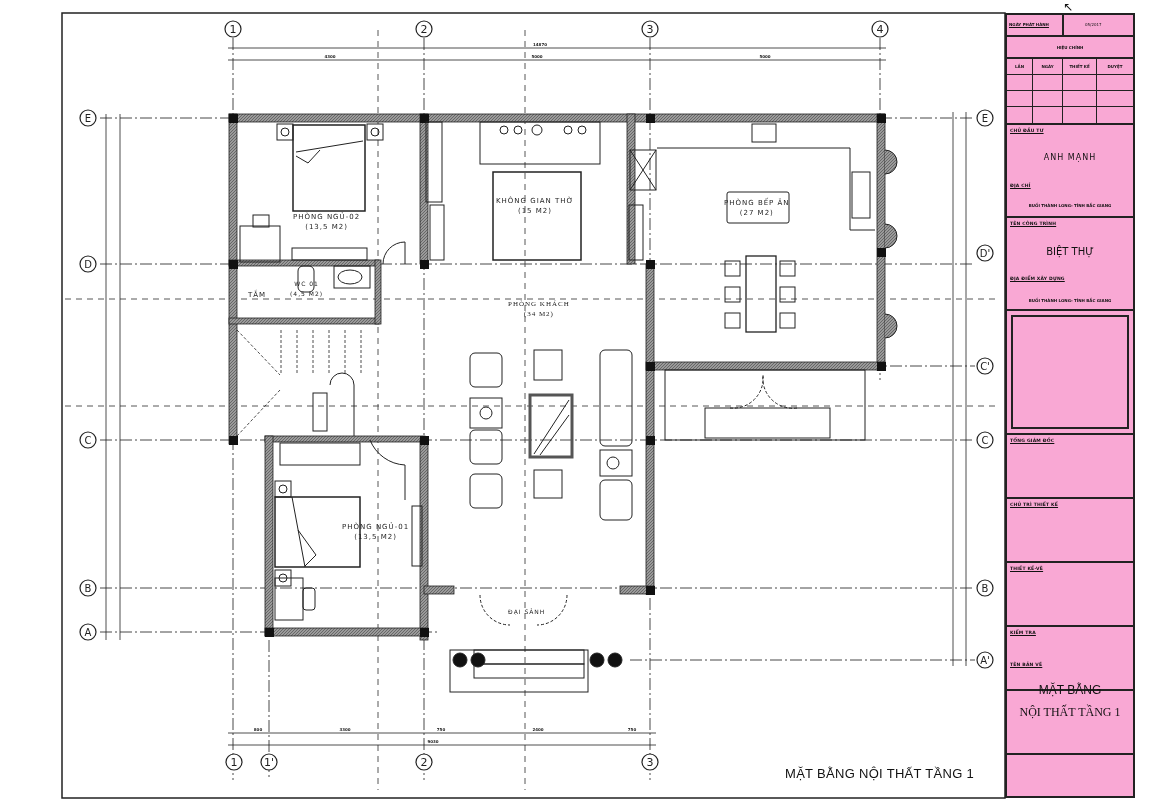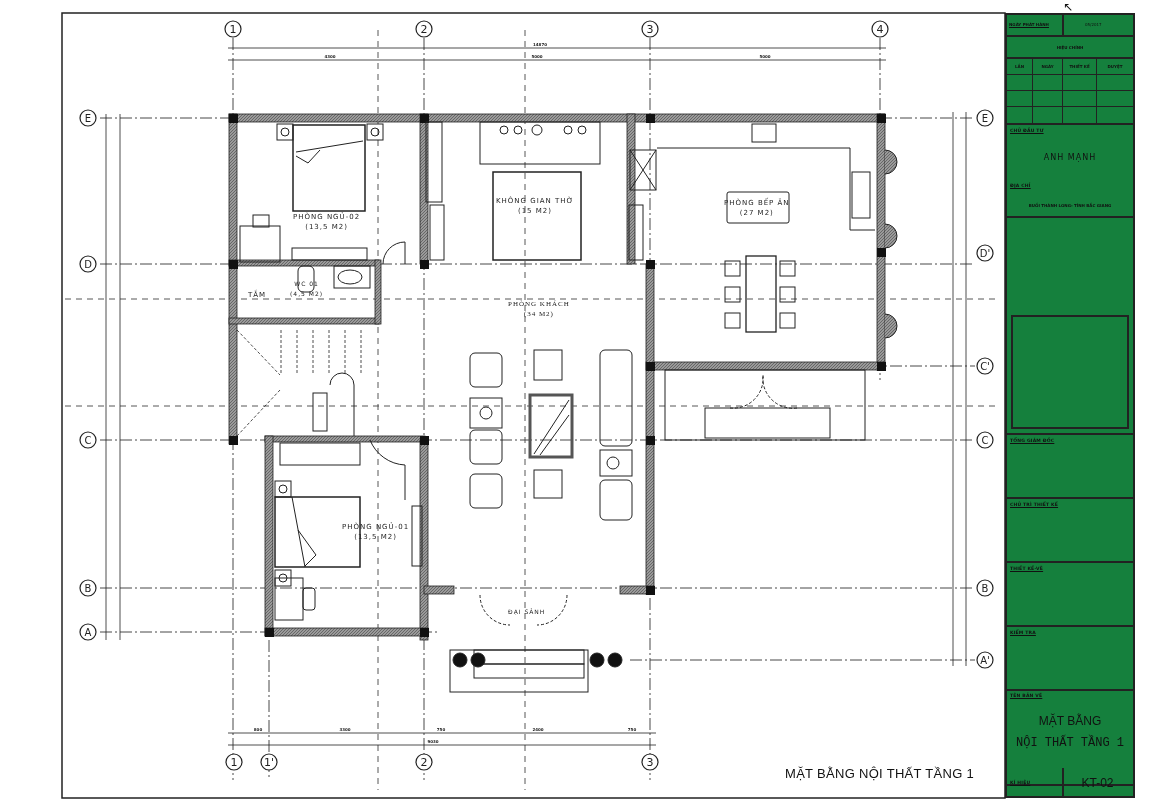--- a/index.html
+++ b/index.html
@@ -1,18 +1,18 @@
 <!DOCTYPE html>
 <html><head>
 <meta charset="utf-8">
 <style>
   html,body{margin:0;padding:0;background:#fff;}
   body{width:1152px;height:803px;position:relative;overflow:hidden;font-family:"DejaVu Sans",sans-serif;color:#111;}
   #canvas{position:absolute;left:0;top:0;width:1152px;height:803px;}
-  .tb{position:absolute;left:1005px;top:13px;width:130px;height:785px;border:2px solid #222;box-sizing:border-box;background:#15803d;}
+  .tb{position:absolute;left:1005px;top:13px;width:130px;height:785px;border:2px solid #222;box-sizing:border-box;background:#f9a8d4;}
   .tb-row{position:absolute;left:0;right:0;border-bottom:2px solid #222;box-sizing:border-box;}
   .tb-lbl{position:absolute;left:3px;top:3px;font-size:4.5px;font-weight:bold;text-decoration:underline;letter-spacing:0.2px;}
   .tb-val{position:absolute;left:0;right:0;text-align:center;}
   .tb-small{font-size:4px;font-weight:bold;}
   .room-lbl{position:absolute;font-size:7px;text-align:center;line-height:10px;letter-spacing:1px;white-space:nowrap;color:#222;}
   .caption{position:absolute;left:785px;top:766px;font-size:13px;letter-spacing:0.3px;font-family:"Liberation Sans",sans-serif;}
   .cursor{position:absolute;left:1063px;top:0;font-size:12px;}
 </style>
 </head>
 <body>
@@ -328,38 +328,39 @@
         <div style="border-right:1px solid #222;"></div>
         <div></div>
     </div>
   </div>
   <div class="tb-row" style="top:110px;height:93px;">
     <div class="tb-lbl">CHỦ ĐẦU TƯ</div>
     <div class="tb-val" style="top:28px;font-size:8px;letter-spacing:1px;">ANH MẠNH</div>
     <div class="tb-lbl" style="top:58px;">ĐỊA CHỈ</div>
     <div class="tb-val tb-small" style="top:78px;">BUỒI THÀNH LONG- TỈNH BẮC GIANG</div>
   </div>
+  <div class="tb-row" style="top:203px;height:93px;">
+    <div class="tb-lbl">TÊN CÔNG TRÌNH</div>
+    <div class="tb-val" style="top:28px;font-size:10px;">BIỆT THỰ</div>
+    <div class="tb-lbl" style="top:58px;">ĐỊA ĐIỂM XÂY DỰNG</div>
+    <div class="tb-val tb-small" style="top:80px;">BUỒI THÀNH LONG- TỈNH BẮC GIANG</div>
+  </div>
   <div class="tb-row" style="top:296px;height:124px;">
     <div style="position:absolute;left:4px;top:4px;right:4px;bottom:4px;border:2px solid #222;"></div>
   </div>
   <div class="tb-row" style="top:420px;height:64px;">
     <div class="tb-lbl">TỔNG GIÁM ĐỐC</div>
   </div>
   <div class="tb-row" style="top:484px;height:64px;">
     <div class="tb-lbl">CHỦ TRÌ THIẾT KẾ</div>
   </div>
   <div class="tb-row" style="top:548px;height:64px;">
     <div class="tb-lbl">THIẾT KẾ-VẼ</div>
   </div>
   <div class="tb-row" style="top:612px;height:64px;">
     <div class="tb-lbl">KIỂM TRA</div>
   </div>
-  <div class="tb-row" style="top:675px;height:96px;">
+  <div class="tb-row" style="top:644px;height:96px;">
     <div class="tb-lbl">TÊN BẢN VẼ</div>
     <div class="tb-val" style="top:24px;font-size:12px;font-family:'Liberation Sans',sans-serif;">MẶT BẰNG</div>
-    <div class="tb-val" style="top:46px;font-size:12px;font-family:Liberation Mono, monospace;">NỘI THẤT TẦNG 1</div>
-  </div>
-  <div class="tb-row" style="top:753px;height:30px;border-bottom:none;">
-    <div class="tb-lbl" style="top:12px;">KÍ HIỆU</div>
-    <div style="position:absolute;left:55px;top:0;bottom:0;border-left:2px solid #222;"></div>
-    <div style="position:absolute;left:55px;right:0;top:8px;text-align:center;font-size:12px;font-family:'Liberation Sans',sans-serif;">KT-02</div>
+    <div class="tb-val" style="top:46px;font-size:12px;font-family:Liberation Serif, serif;">NỘI THẤT TẦNG 1</div>
   </div>
 </div>
 
 </body></html>

